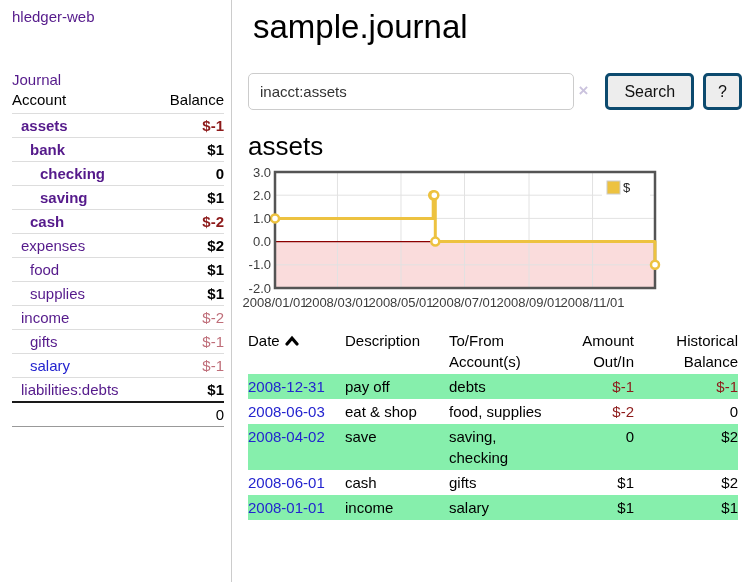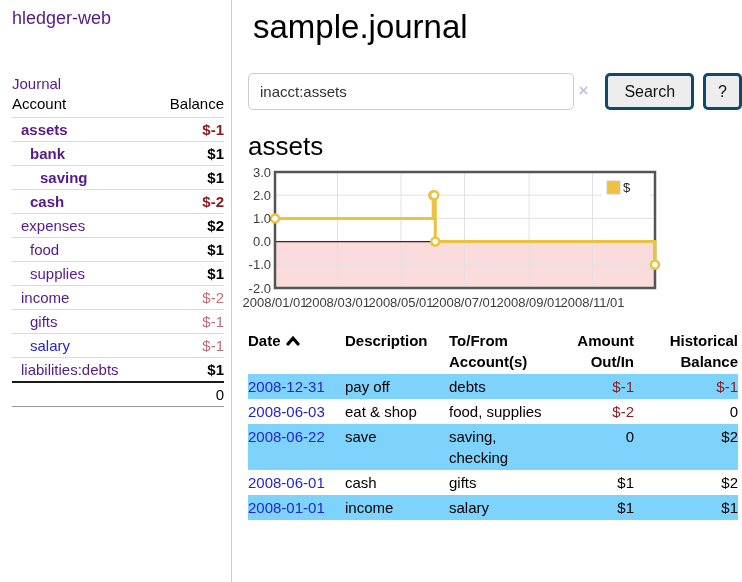--- a/index.html
+++ b/index.html
@@ -7,21 +7,21 @@
   body {
     width:742px; height:582px; overflow:hidden; position:relative;
     background:#fff; color:#000;
     font-family:"Liberation Sans", sans-serif;
   }
   a { cursor:pointer; text-decoration:none; }
 
   
   .sidebar { position:absolute; left:0; top:0; width:232px; height:582px;
              border-right:1px solid #ccc; padding:0 7px 0 12px; }
-  .brand { display:block; margin-top:8px; font-size:18px; color:#551a8b; }
+  .brand { display:block; margin-top:8px; font-size:15px; color:#551a8b; }
   .nav-journal { display:block; margin-top:46px; font-size:15px; color:#551a8b; }
   table.accounts { width:100%; border-collapse:collapse; font-size:15px; }
   .accounts th { font-weight:normal; text-align:left; padding:3px 0 5px; }
   .accounts th.bal-h { text-align:right; }
   .accounts td { padding:2px 0; line-height:19px; border-top:1px solid #ddd; }
   .accounts td.bal { text-align:right; font-weight:bold; }
   .accounts td.bal.negb { color:#8d1a1a; }
   .accounts td.bal.negl { color:#bf6e79; font-weight:normal; }
   .accounts td.ind1 { padding-left:9px; }
   .accounts td.ind2 { padding-left:18px; }
@@ -46,28 +46,28 @@
   h2.acct-head { margin:20px 0 0; font-size:26px; font-weight:500; line-height:32px; }
   .section-label { margin-top:23px; font-size:15px; font-weight:bold; }
 
   svg.chart { display:block; margin-top:7px; overflow:visible; }
   svg text { font-family:"Liberation Sans", sans-serif; }
 
   
   table.txns { border-collapse:collapse; margin-top:13px; font-size:15px; width:490px;
                table-layout:fixed; }
   .txns th { text-align:left; vertical-align:top; padding:2px 10px 2px 0;
-             line-height:21px; font-weight:bold; }
+             line-height:21px; font-weight:normal; }
   .txns td { padding:2px 10px 2px 0; line-height:21px; vertical-align:top; }
   .txns th.r, .txns td.r { text-align:right; }
   .txns th:last-child, .txns td:last-child { padding-right:0; }
   .txns col.c-date { width:97px; } .txns col.c-desc { width:104px; }
   .txns col.c-acct { width:112px; } .txns col.c-amt { width:83px; }
   .txns col.c-bal { width:94px; }
-  .txns tr.stripe { background:#7dd3fc; }
+  .txns tr.stripe { background:#86efac; }
   .txns td.date a { color:#2424cf; }
   .txns td.neg { color:#8d1a1a; }
   .sort-caret { margin-left:5px; }
 </style>
 </head>
 <body>
 
 <div class="sidebar">
   <a class="brand">hledger-web</a>
   <a class="nav-journal">Journal</a>
@@ -79,20 +79,24 @@
       </tr>
     </thead>
     <tbody>
         <tr>
           <td class="ind1"><a style="font-weight: bold;">assets</a></td>
           <td class="bal negb">$-1</td>
         </tr>
         <tr>
           <td class="ind2"><a style="font-weight: bold;">bank</a></td>
           <td class="bal">$1</td>
+        </tr>
+        <tr>
+          <td class="ind3"><a style="font-weight: bold;">checking</a></td>
+          <td class="bal">0</td>
         </tr>
         <tr>
           <td class="ind3"><a style="font-weight: bold;">saving</a></td>
           <td class="bal">$1</td>
         </tr>
         <tr>
           <td class="ind2"><a style="font-weight: bold;">cash</a></td>
           <td class="bal negb">$-2</td>
         </tr>
         <tr>
@@ -214,21 +218,21 @@
           <td class="r neg">$-1</td>
         </tr>
         <tr>
           <td class="date"><a>2008-06-03</a></td>
           <td class="">eat &amp; shop</td>
           <td class="">food, supplies</td>
           <td class="r neg">$-2</td>
           <td class="r">0</td>
         </tr>
         <tr class="stripe">
-          <td class="date"><a>2008-06-22</a></td>
+          <td class="date"><a>2008-04-02</a></td>
           <td class="">save</td>
           <td class="">saving, checking</td>
           <td class="r">0</td>
           <td class="r">$2</td>
         </tr>
         <tr>
           <td class="date"><a>2008-06-01</a></td>
           <td class="">cash</td>
           <td class="">gifts</td>
           <td class="r">$1</td>

